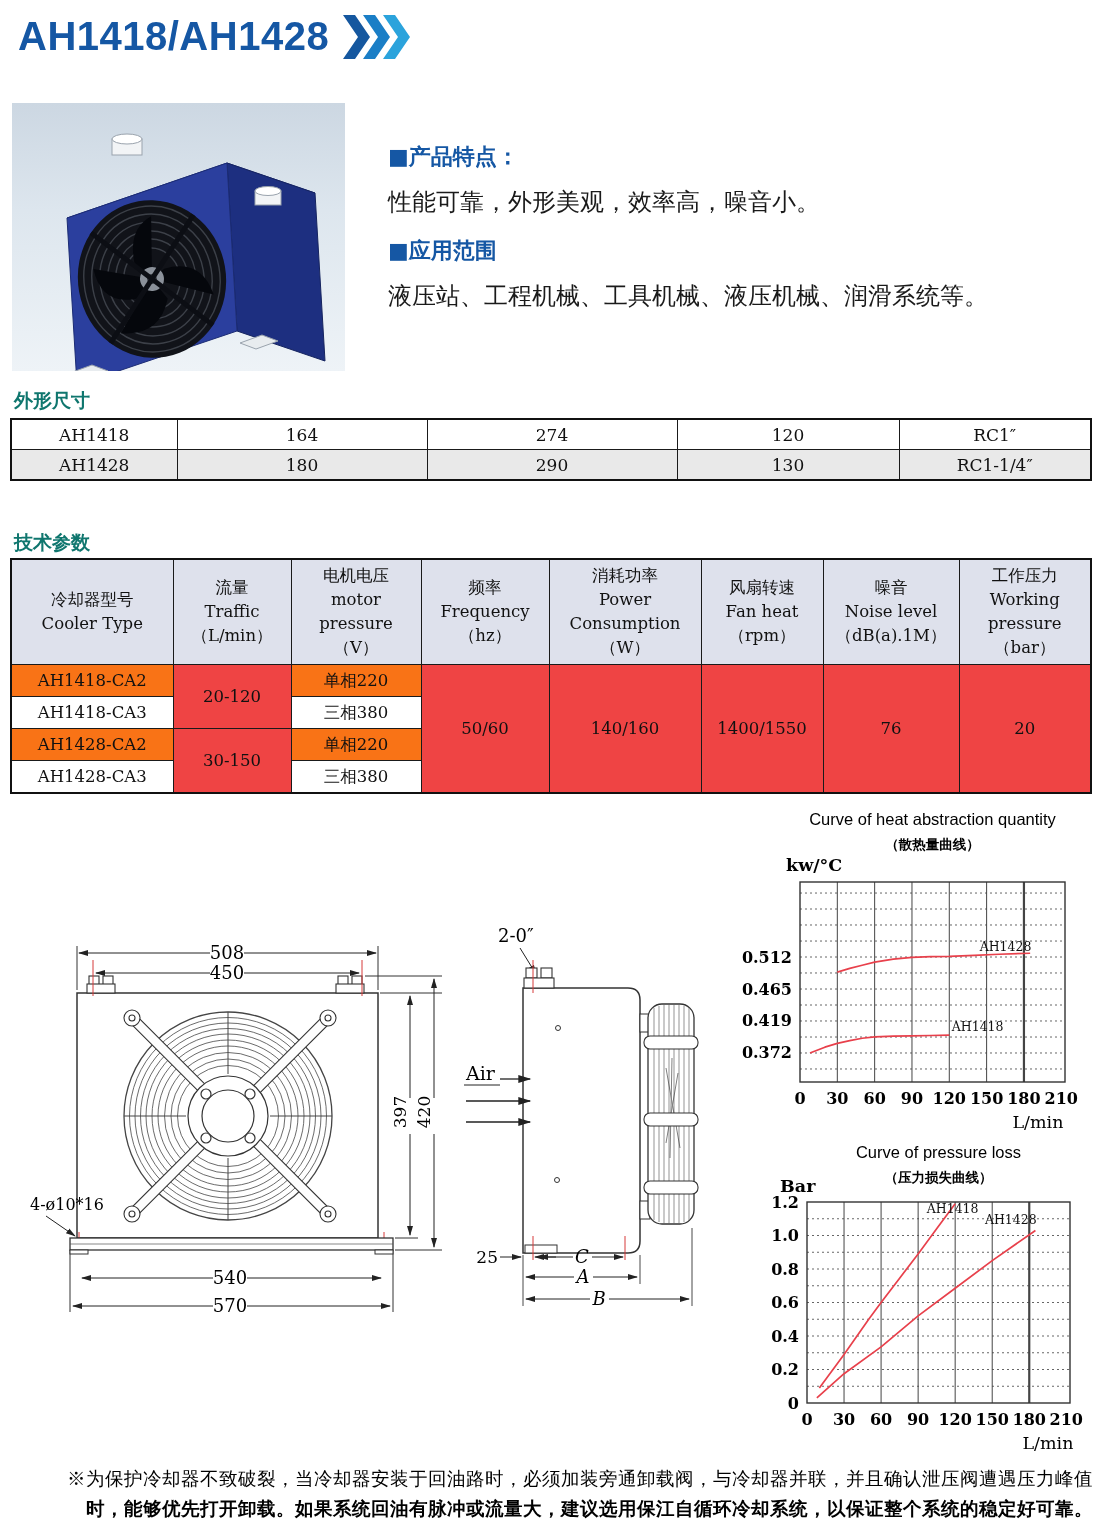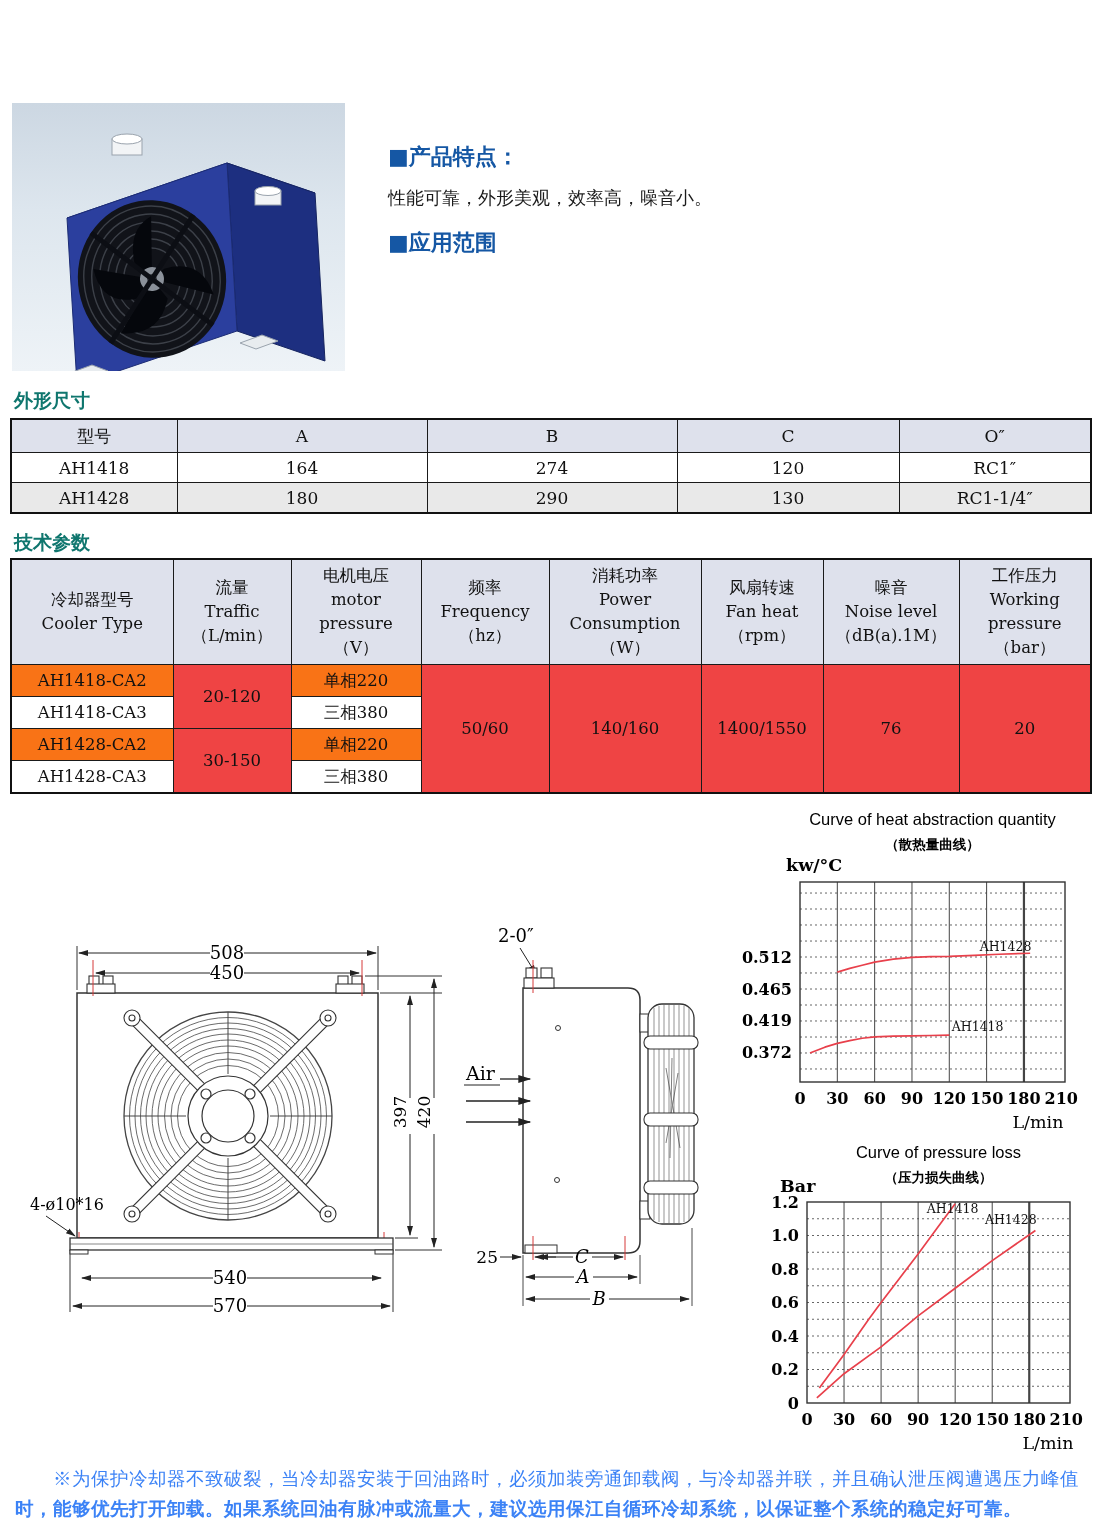--- a/index.html
+++ b/index.html
@@ -6,47 +6,55 @@
   #page{position:relative;width:1100px;height:1530px;background:#fff;overflow:hidden;
         font-family:"DejaVu Sans",sans-serif;color:#111;}
   .abs{position:absolute;}
   
   .page-title{font-size:40px;font-weight:800;color:#1557a4;letter-spacing:0.5px;
               font-family:"Liberation Sans","DejaVu Sans",sans-serif;}
   
   .photo-box{width:333px;height:268px;background:linear-gradient(180deg,#ccd7e2 0%,#dde6ee 40%,#eef3f7 100%);}
   
   .feat-head{font-size:22px;font-weight:bold;color:#1557a4;font-family:"DejaVu Sans",sans-serif;}
-  .feat-body{font-size:18px;color:#1a1a1a;font-family:"DejaVu Serif",serif;}
+  .feat-body{font-size:24px;color:#1a1a1a;font-family:"DejaVu Serif",serif;}
   .sec-label{font-size:19px;font-weight:bold;color:#0f766e;}
   
   table{border-collapse:collapse;table-layout:fixed;}
   .dtable{width:1080px;border:2px solid #111;}
   .dtable td,.dtable th{border:1px solid #1a1a1a;text-align:center;
       font-family:"DejaVu Serif",serif;font-size:17px;font-weight:normal;padding:0;}
   .dtable th{height:32px;background:#dee1ec;}
   .dtable td{height:29px;}
   .row-gray td{background:#e9e9e9;}
   .ptable{width:1080px;border:2px solid #111;}
   .ptable th,.ptable td{border:1px solid #1a1a1a;text-align:center;
       font-family:"DejaVu Serif",serif;font-size:16.5px;font-weight:normal;padding:0;}
   .ptable th{background:#dee1ec;height:104px;line-height:1.45;}
   .ptable td{height:31px;}
   .cell-gray{background:#f97316;}
   .cell-merge{background:#ef4444;}
   
   svg text{font-family:"DejaVu Serif",serif;}
   .chart-title{font-family:"Liberation Sans","DejaVu Sans",sans-serif;}
-  .footer-line{font-size:18.5px;color:#3b82f6;font-family:"DejaVu Serif",serif;letter-spacing:0.5px;}
+  .footer-line{font-size:18.5px;color:#000000;font-family:"DejaVu Serif",serif;letter-spacing:0.5px;text-align:right;}
 </style>
 </head>
 <body>
 
 <div id="page">
 
+  <div class="abs" style="left:18px;top:14px;display:flex;align-items:center;gap:14px;">
+    <span class="page-title">AH1418/AH1428</span>
+    <svg width="86" height="44" viewBox="0 0 86 44">
+      <polygon points="0,0 15,22 0,44 12,44 27,22 12,0" fill="#15579f"></polygon>
+      <polygon points="20,0 35,22 20,44 32,44 47,22 32,0" fill="#1a7ec6"></polygon>
+      <polygon points="40,0 55,22 40,44 52,44 67,22 52,0" fill="#2ba3dc"></polygon>
+    </svg>
+  </div>
 
   <div class="abs photo-box" style="left:12px;top:103px;">
     <svg width="333" height="268" viewBox="0 0 333 268">
 
       <g stroke="#9aa3ad" stroke-width="1">
         <rect x="100" y="36" width="30" height="16" fill="#f2f4f6"></rect>
         <ellipse cx="115" cy="36" rx="15" ry="5" fill="#ffffff"></ellipse>
       </g>
 
       <polygon points="55,115 215,60 303,90 143,147" fill="#3d55b5" stroke="#2a3a8c" stroke-width="1"></polygon>
@@ -85,40 +93,34 @@
 
       <polygon points="58,270 80,262 96,268 74,276" fill="#e8ecef" stroke="#9aa3ad"></polygon>
       <polygon points="228,240 250,232 266,238 244,246" fill="#e8ecef" stroke="#9aa3ad"></polygon>
     </svg>
   </div>
 
   <div class="abs" style="left:376px;top:142px;margin-left:12px;">
     <div class="feat-head">■产品特点：</div>
     <div class="feat-body" style="margin-top:14px;">性能可靠，外形美观，效率高，噪音小。</div>
     <div class="feat-head" style="margin-top:18px;">■应用范围</div>
+    <div class="feat-body" style="margin-top:14px;">液压站、工程机械、工具机械、液压机械、润滑系统等。</div>
   </div>
 
   <div class="abs sec-label" style="left:14px;top:388px;">外形尺寸</div>
 
   <table class="dtable abs" style="left:10px;top:418px;">
     <colgroup>
         <col style="width:166px">
         <col style="width:250px">
         <col style="width:250px">
         <col style="width:222px">
         <col style="width:192px">
       </colgroup>
     <tbody>
-        <tr>
-      <th>型号</th>
-      <th>A</th>
-      <th>B</th>
-      <th>C</th>
-      <th>O″</th>
-    </tr>
     <tr>
       <td>AH1418</td>
       <td>164</td>
       <td>274</td>
       <td>120</td>
       <td>RC1″</td>
     </tr>
     <tr class="row-gray">
       <td>AH1428</td>
       <td>180</td>

